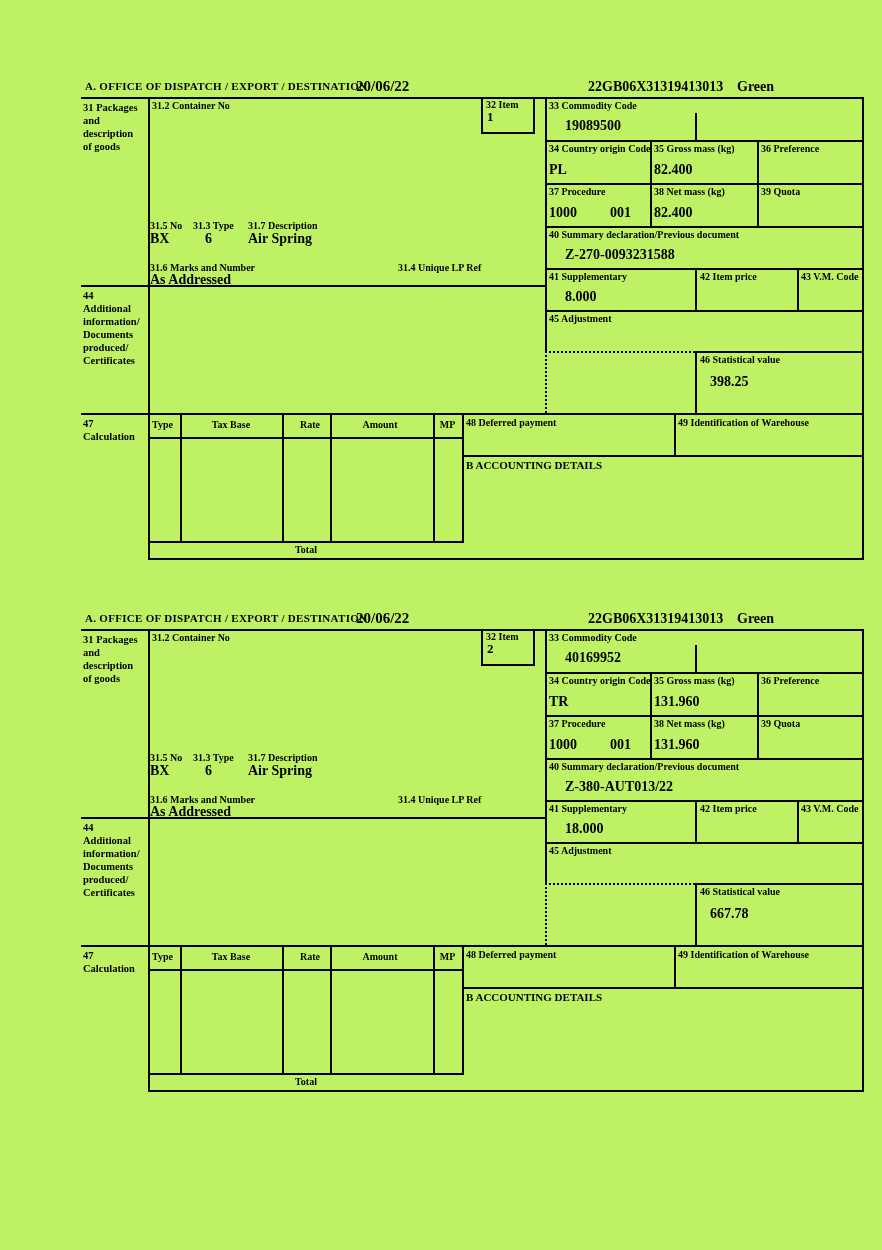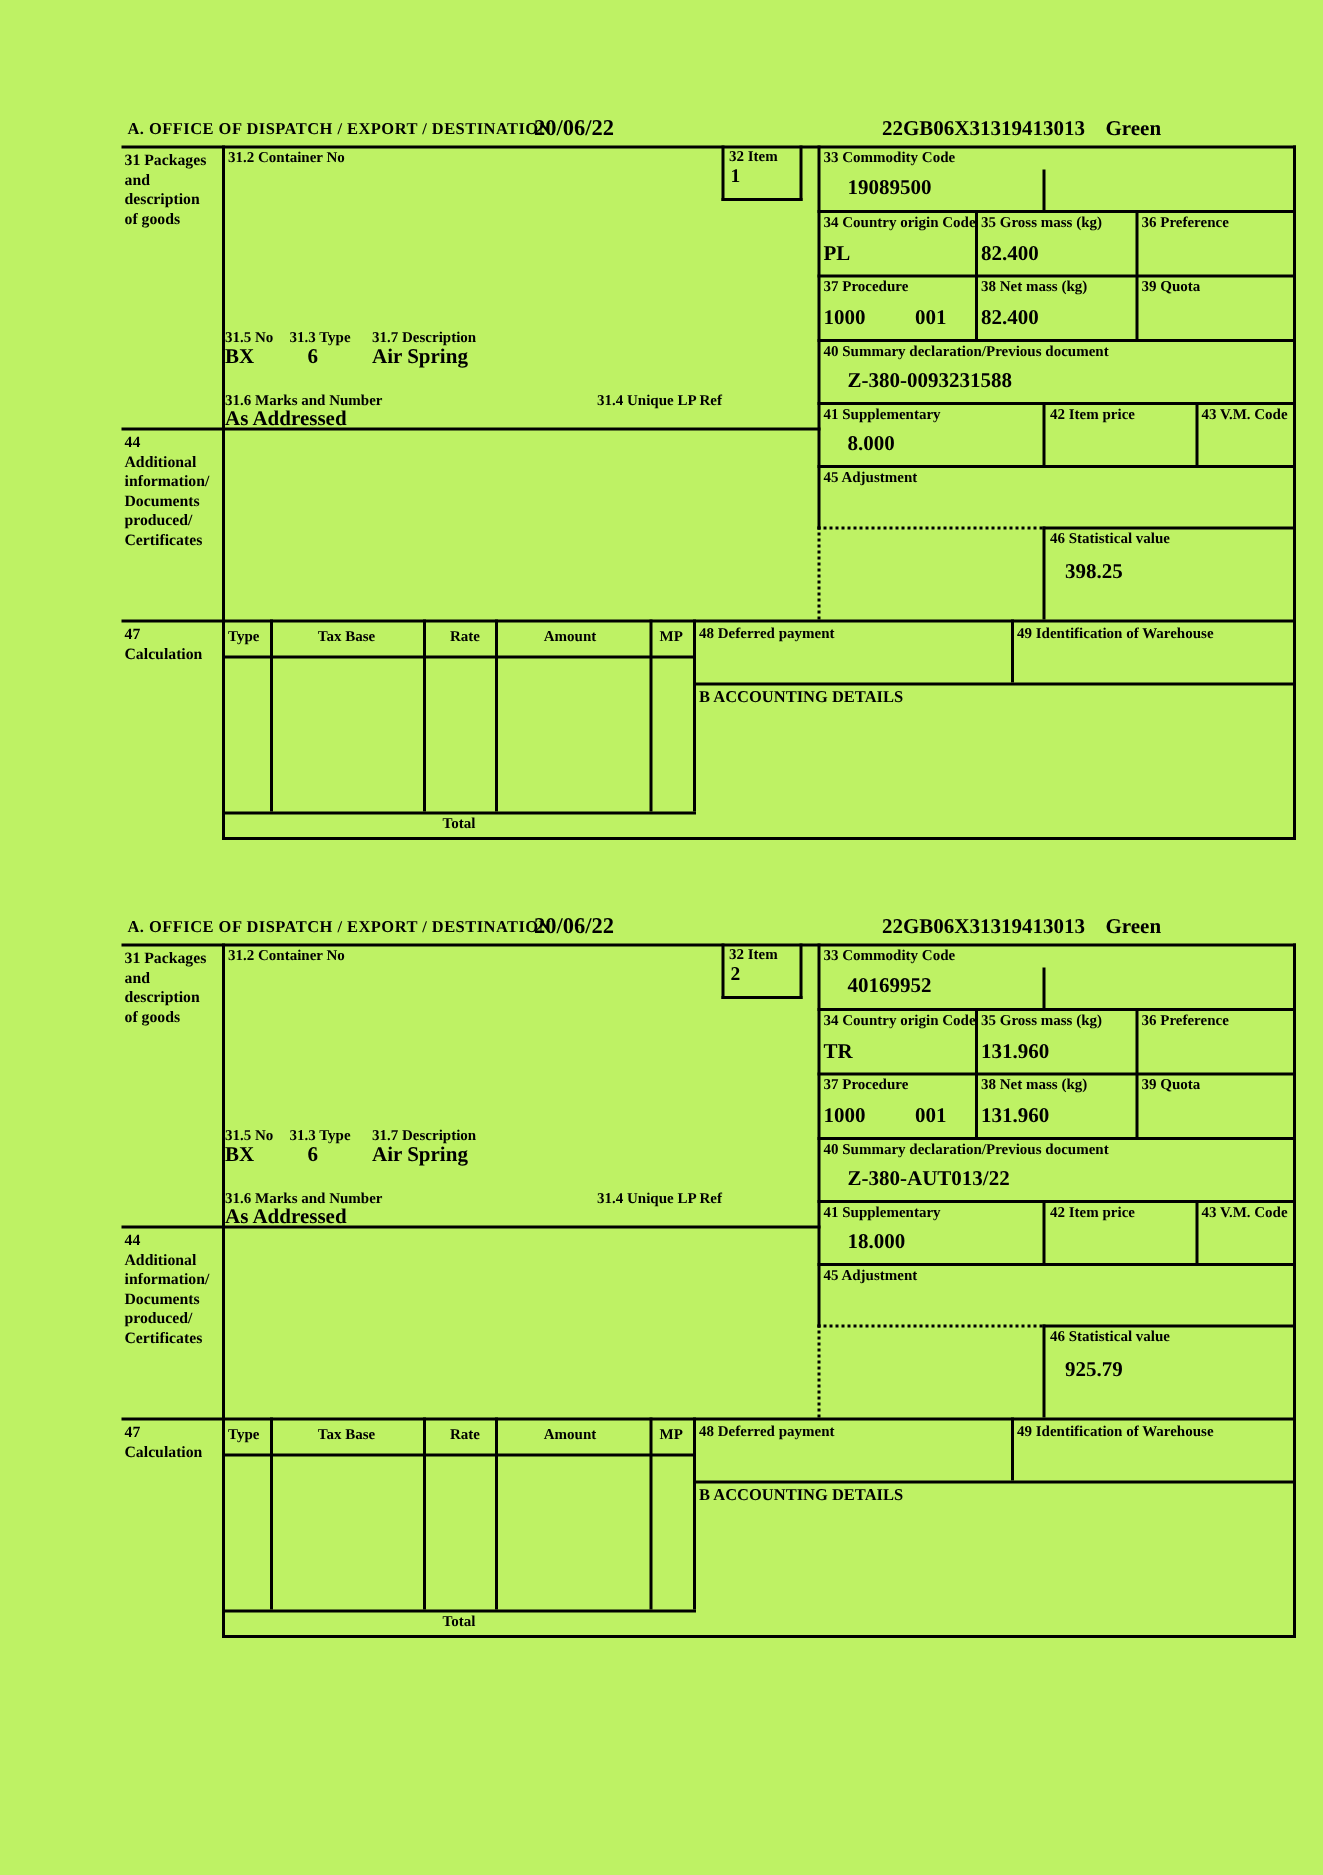--- a/index.html
+++ b/index.html
@@ -84,21 +84,21 @@
     <div class="t lbl" style="left:654px;top:65px;">35 Gross mass (kg)</div>
     <div class="t val" style="left:654px;top:84px;">82.400</div>
     <div class="t lbl" style="left:761px;top:65px;">36 Preference</div>
     <div class="t lbl" style="left:549px;top:108px;">37 Procedure</div>
     <div class="t val" style="left:549px;top:127px;">1000</div>
     <div class="t val" style="left:610px;top:127px;">001</div>
     <div class="t lbl" style="left:654px;top:108px;">38 Net mass (kg)</div>
     <div class="t val" style="left:654px;top:127px;">82.400</div>
     <div class="t lbl" style="left:761px;top:108px;">39 Quota</div>
     <div class="t lbl" style="left:549px;top:151px;">40 Summary declaration/Previous document</div>
-    <div class="t val" style="left:565px;top:169px;">Z-380-0093231588</div>
+    <div class="t val" style="left:565px;top:169px;">Z-270-0093231588</div>
     <div class="t lbl" style="left:549px;top:193px;">41 Supplementary</div>
     <div class="t val" style="left:565px;top:211px;">8.000</div>
     <div class="t lbl" style="left:700px;top:193px;">42 Item price</div>
     <div class="t lbl" style="left:801px;top:193px;">43 V.M. Code</div>
     <div class="t lbl" style="left:549px;top:235px;">45 Adjustment</div>
     <div class="t lbl" style="left:700px;top:276px;">46 Statistical value</div>
     <div class="t val" style="left:710px;top:296px;">398.25</div>
 
     <div class="t lbl" style="left:150px;top:142px;">31.5 No</div>
     <div class="t lbl" style="left:193px;top:142px;">31.3 Type</div>
@@ -196,21 +196,21 @@
     <div class="t val" style="left:654px;top:127px;">131.960</div>
     <div class="t lbl" style="left:761px;top:108px;">39 Quota</div>
     <div class="t lbl" style="left:549px;top:151px;">40 Summary declaration/Previous document</div>
     <div class="t val" style="left:565px;top:169px;">Z-380-AUT013/22</div>
     <div class="t lbl" style="left:549px;top:193px;">41 Supplementary</div>
     <div class="t val" style="left:565px;top:211px;">18.000</div>
     <div class="t lbl" style="left:700px;top:193px;">42 Item price</div>
     <div class="t lbl" style="left:801px;top:193px;">43 V.M. Code</div>
     <div class="t lbl" style="left:549px;top:235px;">45 Adjustment</div>
     <div class="t lbl" style="left:700px;top:276px;">46 Statistical value</div>
-    <div class="t val" style="left:710px;top:296px;">925.79</div>
+    <div class="t val" style="left:710px;top:296px;">667.78</div>
 
     <div class="t lbl" style="left:150px;top:142px;">31.5 No</div>
     <div class="t lbl" style="left:193px;top:142px;">31.3 Type</div>
     <div class="t lbl" style="left:248px;top:142px;">31.7 Description</div>
     <div class="t val" style="left:150px;top:153px;">BX</div>
     <div class="t val" style="left:205px;top:153px;">6</div>
     <div class="t val" style="left:248px;top:153px;">Air Spring</div>
     <div class="t lbl" style="left:150px;top:184px;">31.6 Marks and Number</div>
     <div class="t lbl" style="left:398px;top:184px;">31.4 Unique LP Ref</div>
     <div class="t val" style="left:150px;top:194px;">As Addressed</div>

